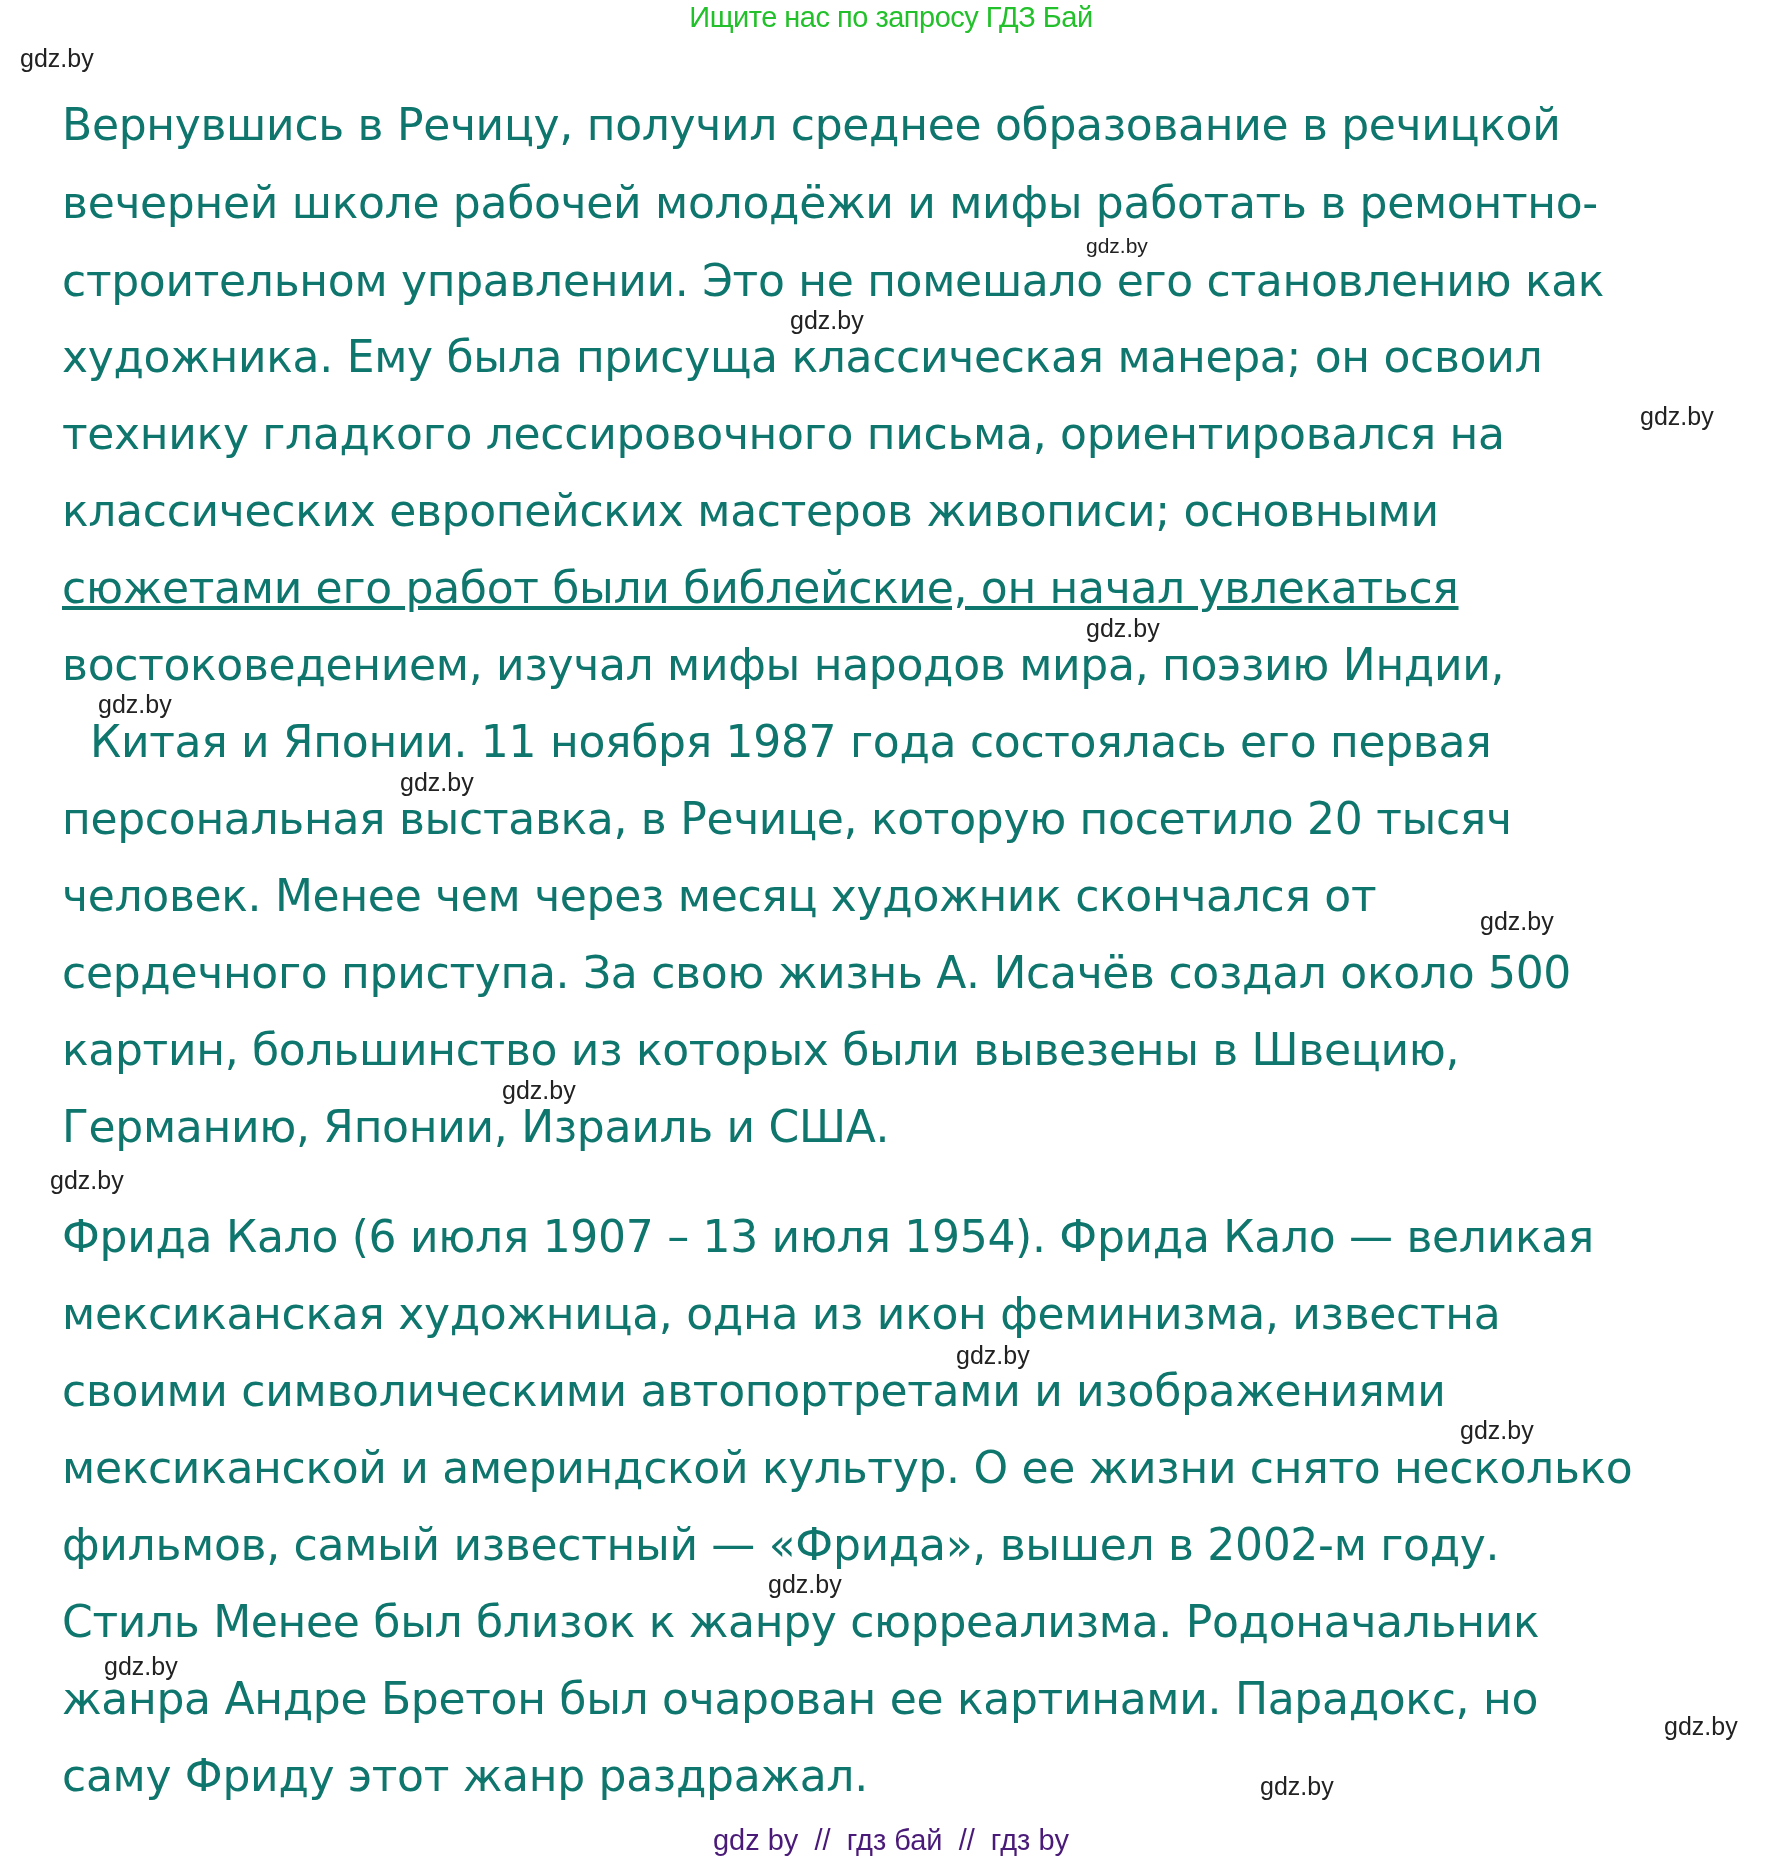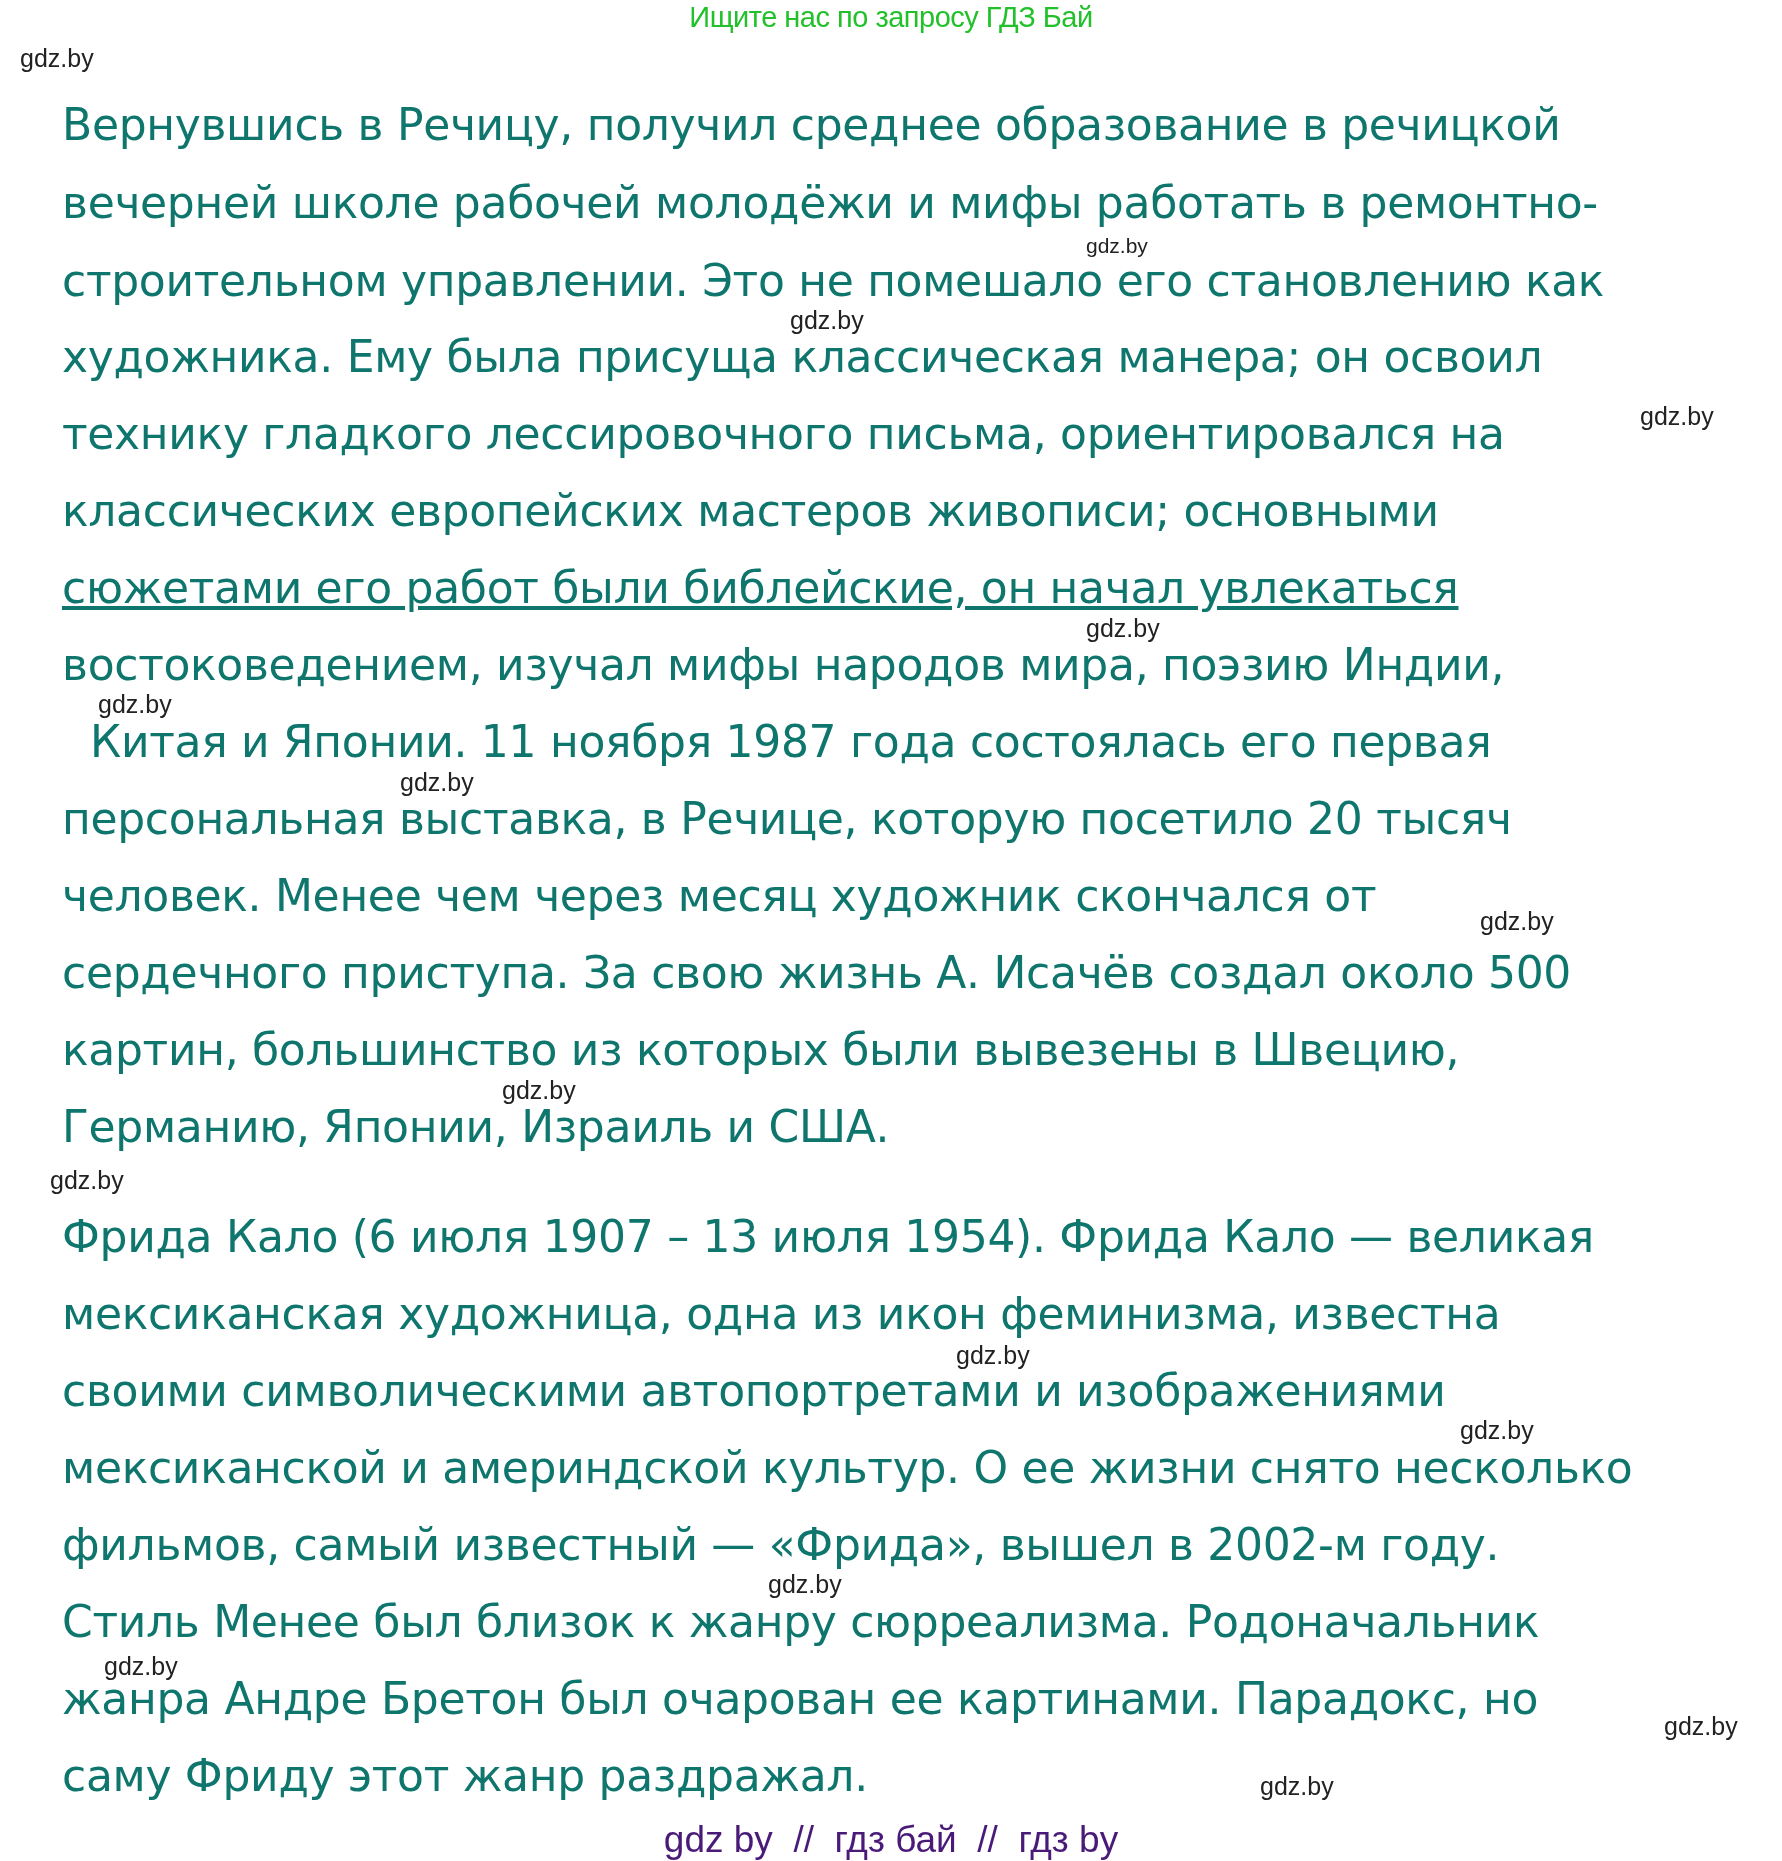--- a/index.html
+++ b/index.html
@@ -4,21 +4,21 @@
   <style>
     html, body { margin: 0; padding: 0; background: #ffffff; }
     body { width: 1782px; height: 1861px; position: relative; overflow: hidden; }
     .top-banner {
       position: absolute; top: 0; left: 0; width: 1782px; text-align: center;
       color: #22c02a; font-family: "Liberation Sans", sans-serif; font-size: 29px;
       line-height: 34px; letter-spacing: -0.5px;
     }
     .bottom-banner {
       position: absolute; top: 1822px; left: 0; width: 1782px; text-align: center;
-      color: #4a1a78; font-family: "Liberation Sans", sans-serif; font-size: 37px;
+      color: #4a1a78; font-family: "Liberation Sans", sans-serif; font-size: 29px;
       line-height: 36px; white-space: pre;
     }
     .line {
       position: absolute; left: 62px; font-family: "DejaVu Sans", sans-serif;
       font-size: 44px; color: #0f766e; white-space: nowrap; line-height: 50px;
       letter-spacing: -0.3px;
       transform-origin: left center;
     }
     .wm {
       position: absolute; font-family: "Liberation Sans", sans-serif; font-size: 25px;

